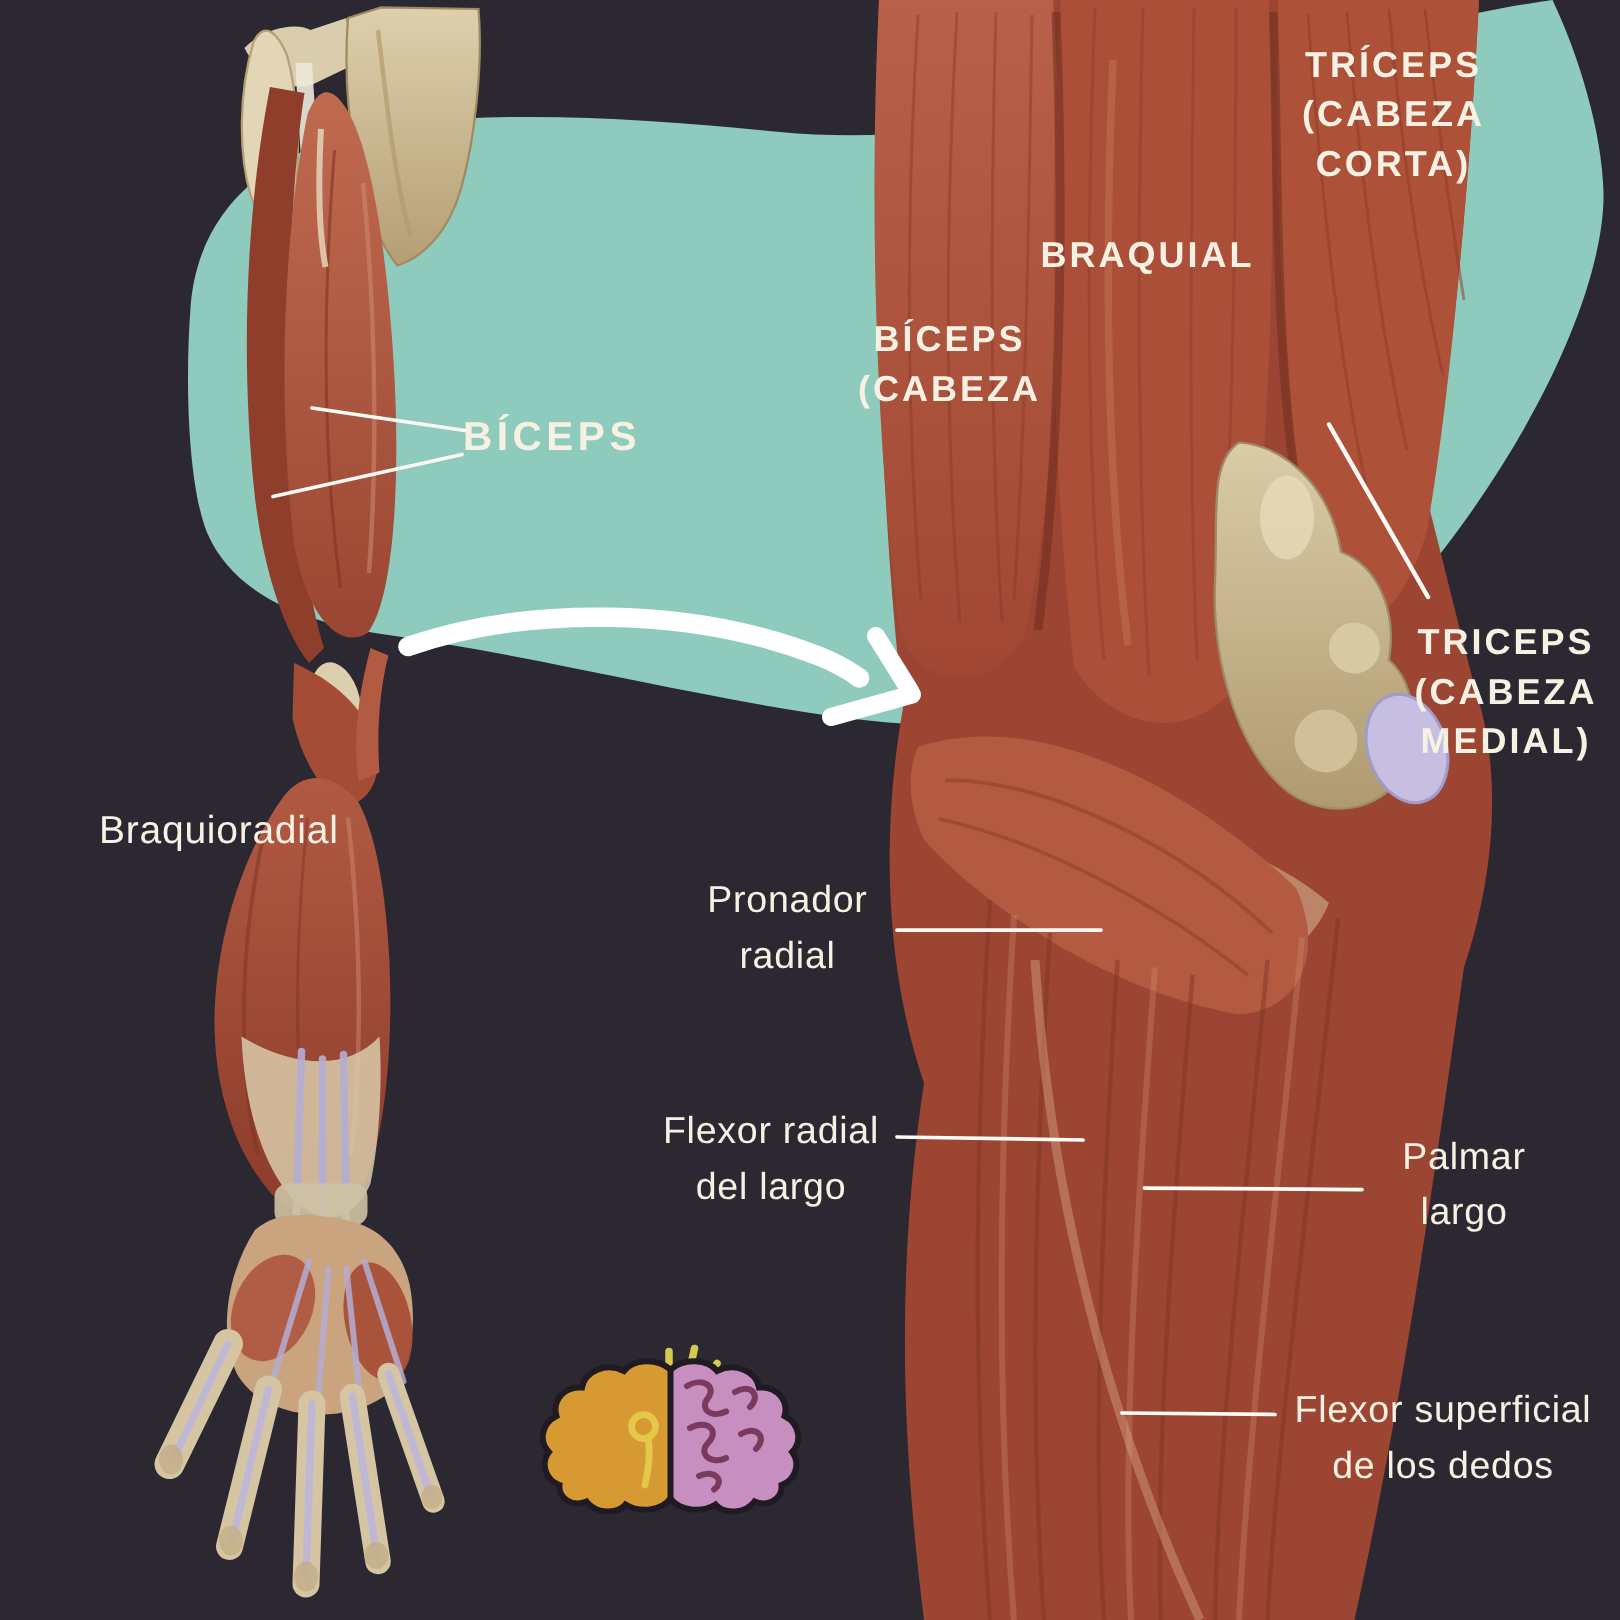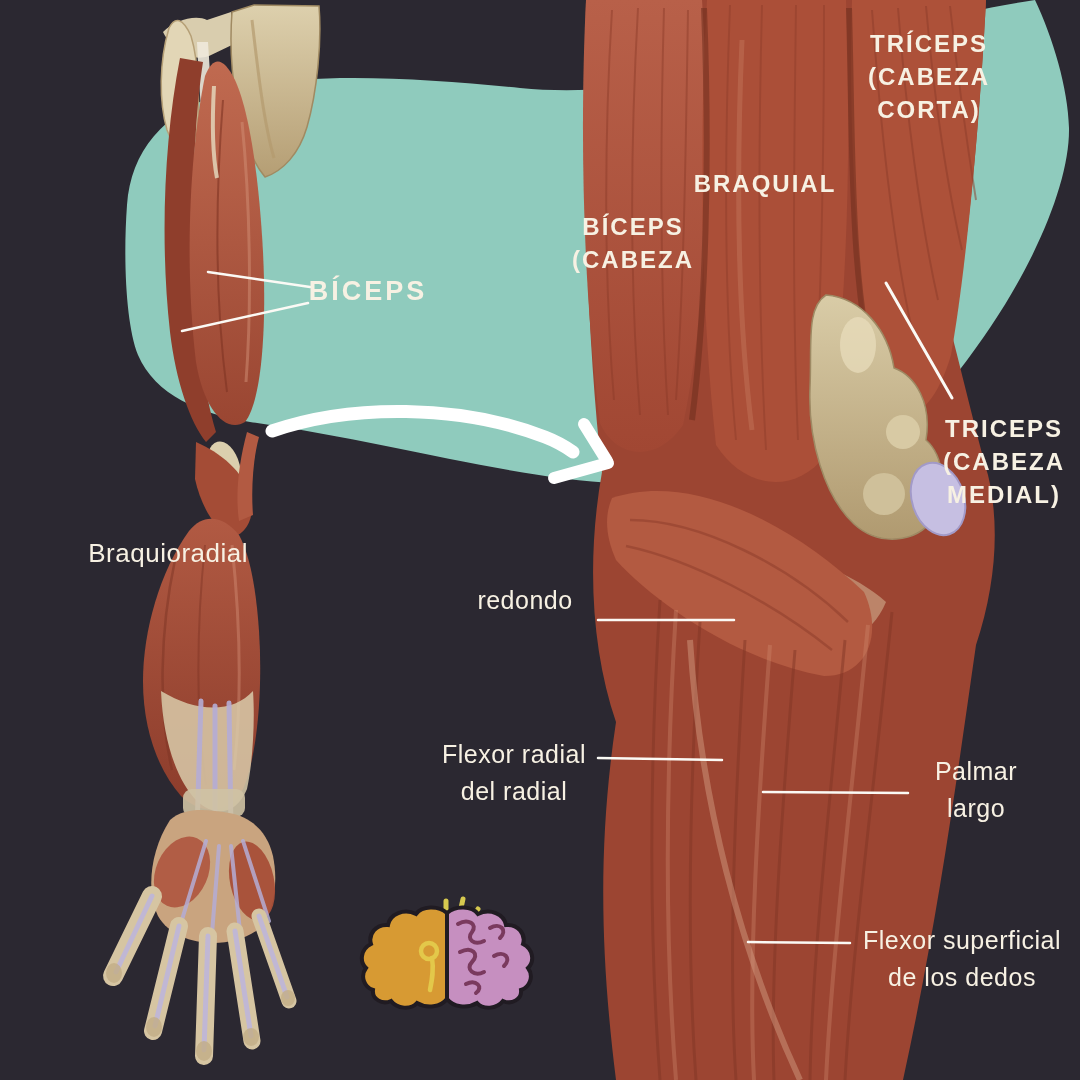--- a/index.html
+++ b/index.html
@@ -4,21 +4,21 @@
 <style>
   html,body{margin:0;padding:0;}
   body{width:1080px;height:1080px;overflow:hidden;background:var(--background,#2b2831);}
   #canvas{position:relative;width:1080px;height:828px;background:var(--background,#2b2831);
           font-family:"Liberation Sans",sans-serif;}
   #art{position:absolute;left:0;top:0;}
   .lbl{position:absolute;color:var(--text,#f7f1e3);}
   .caps{font-weight:700;font-size:24px;letter-spacing:2px;line-height:33px;text-align:center;}
   .caps-big{font-weight:700;font-size:27px;letter-spacing:3px;text-align:center;}
   .sent{font-weight:400;font-size:25px;letter-spacing:0.5px;line-height:37px;text-align:center;}
-  .sent-left{font-weight:400;font-size:26px;letter-spacing:0.5px;line-height:38px;text-align:right;}
+  .sent-left{font-weight:400;font-size:26px;letter-spacing:0.5px;line-height:38px;text-align:left;margin-left:38px;}
 </style>
 </head>
 <body>
 
 <div id="canvas">
 
   <svg id="art" width="1080" height="1080" viewBox="0 0 1080 1080">
     <defs>
       <linearGradient id="boneG" x1="0" y1="0" x2="0" y2="1">
         <stop offset="0" stop-color="#ddd0ad"></stop>
@@ -221,21 +221,21 @@
       <path d="M 447,911 L 447,1001" stroke="#201b22" stroke-width="4"></path>
     </g>
   </svg>
 
   <div class="lbl caps" style="left:789px;top:27px;width:280px;">
     <div>TRÍCEPS</div>
     <div>(CABEZA</div>
     <div>CORTA)</div>
   </div>
 
-  <div class="lbl caps" style="left:625px;top:167px;width:280px;">
+  <div class="lbl caps" style="left:625px;top:154px;width:280px;">
     <div>BRAQUIAL</div>
   </div>
 
   <div class="lbl caps" style="left:493px;top:210px;width:280px;">
     <div>BÍCEPS</div>
     <div>(CABEZA</div>
   </div>
 
   <div class="lbl caps-big" style="left:228px;top:276px;width:280px;">
     <div>BÍCEPS</div>
@@ -245,26 +245,27 @@
     <div>TRICEPS</div>
     <div>(CABEZA</div>
     <div>MEDIAL)</div>
   </div>
 
   <div class="lbl sent-left" style="left:28px;top:534px;width:220px;">
     <div>Braquioradial</div>
   </div>
 
   <div class="lbl sent" style="left:375px;top:582px;width:300px;">
-    <div>redondo</div>
+    <div>Pronador</div>
+    <div>radial</div>
   </div>
 
   <div class="lbl sent" style="left:364px;top:719px;width:300px;margin-top:17px;">
     <div>Flexor radial</div>
-    <div>del radial</div>
+    <div>del largo</div>
   </div>
 
   <div class="lbl sent" style="left:826px;top:753px;width:300px;">
     <div>Palmar</div>
     <div>largo</div>
   </div>
 
   <div class="lbl sent" style="left:812px;top:922px;width:300px;">
     <div>Flexor superficial</div>
     <div>de los dedos</div>

